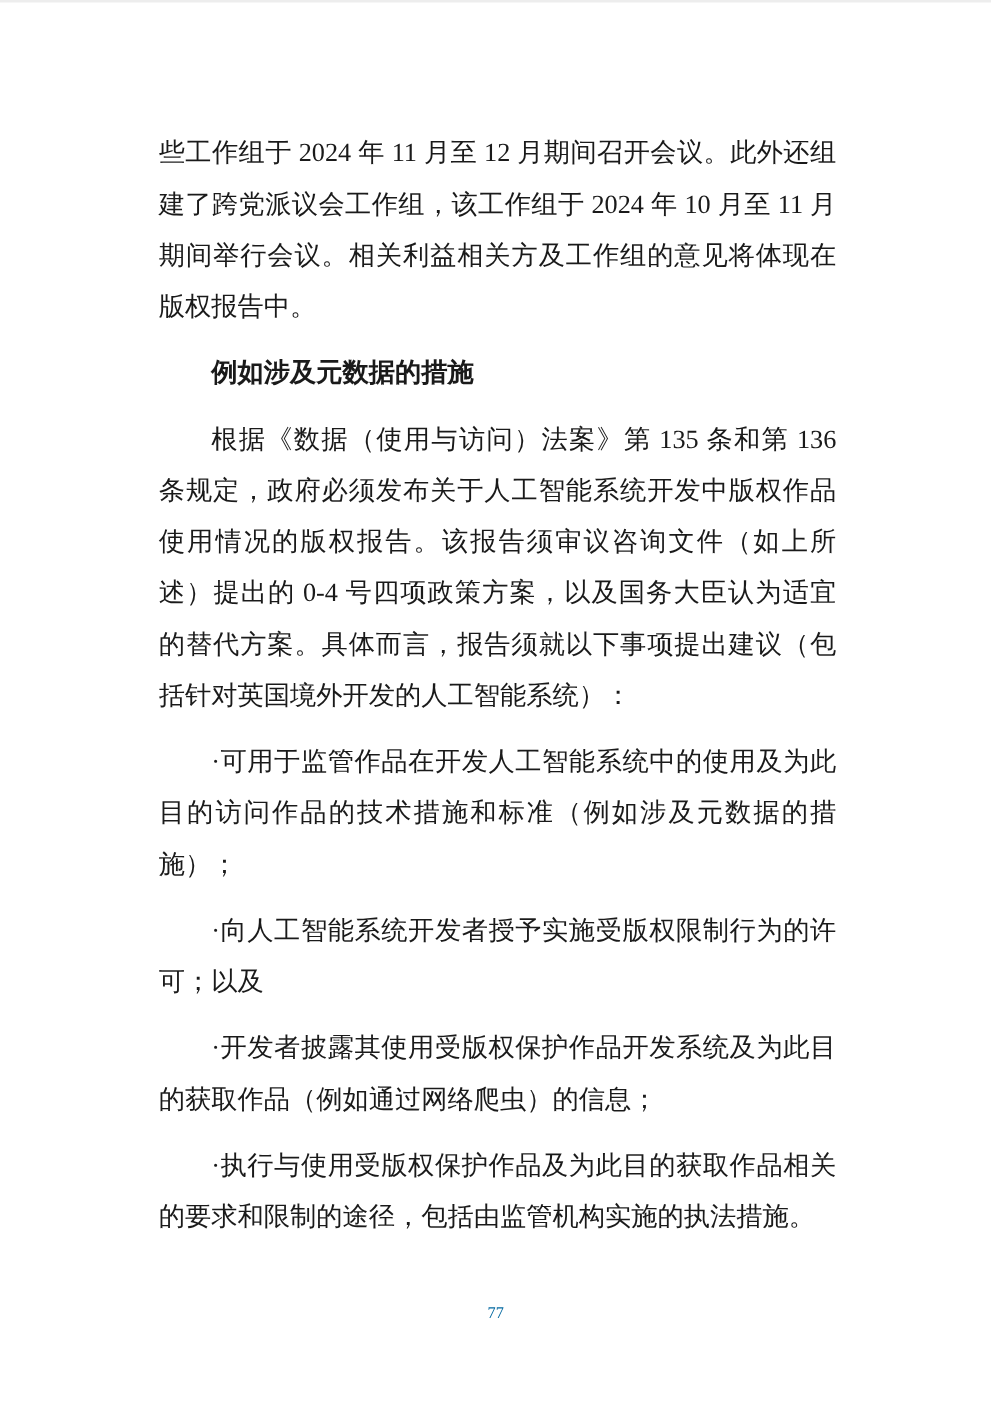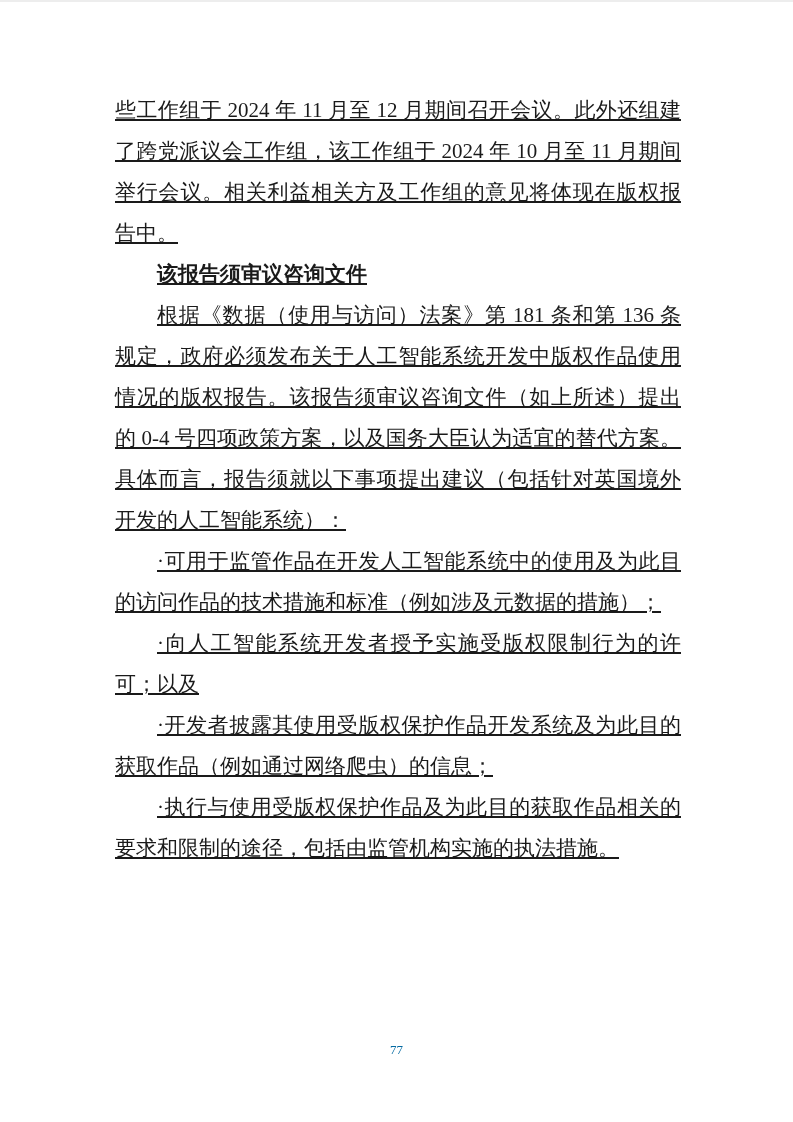--- a/index.html
+++ b/index.html
@@ -28,24 +28,23 @@
     position: absolute;
     left: 115px;
     top: 90px;
     width: 566px;
     font-size: 21px;
     line-height: 41px;
     text-align: justify;
     text-justify: inter-ideograph;
   }
   .para {
-    margin: 0;
+    margin: 12px;
     padding: 0;
     text-indent: 2em;
-    text-decoration: underline;
   }
   .para.no-indent {
     text-indent: 0;
   }
   .para.heading {
     font-weight: bold;
   }
   .page-number {
     position: absolute;
     top: 1042px;
@@ -57,21 +56,21 @@
     font-family: "Liberation Serif", "DejaVu Serif", serif;
   }
 </style>
 </head>
 <body>
 
 <div class="page">
   <div class="page-top-edge"></div>
   <div class="content">
       <div class="para body no-indent">些工作组于 2024 年 11 月至 12 月期间召开会议。此外还组建了跨党派议会工作组，该工作组于 2024 年 10 月至 11 月期间举行会议。相关利益相关方及工作组的意见将体现在版权报告中。</div>
-      <div class="para heading">该报告须审议咨询文件</div>
-      <div class="para body">根据《数据（使用与访问）法案》第 181 条和第 136 条规定，政府必须发布关于人工智能系统开发中版权作品使用情况的版权报告。该报告须审议咨询文件（如上所述）提出的 0-4 号四项政策方案，以及国务大臣认为适宜的替代方案。具体而言，报告须就以下事项提出建议（包括针对英国境外开发的人工智能系统）：</div>
+      <div class="para heading">例如涉及元数据的措施</div>
+      <div class="para body">根据《数据（使用与访问）法案》第 135 条和第 136 条规定，政府必须发布关于人工智能系统开发中版权作品使用情况的版权报告。该报告须审议咨询文件（如上所述）提出的 0-4 号四项政策方案，以及国务大臣认为适宜的替代方案。具体而言，报告须就以下事项提出建议（包括针对英国境外开发的人工智能系统）：</div>
       <div class="para bullet">·可用于监管作品在开发人工智能系统中的使用及为此目的访问作品的技术措施和标准（例如涉及元数据的措施）；</div>
       <div class="para bullet">·向人工智能系统开发者授予实施受版权限制行为的许可；以及</div>
       <div class="para bullet">·开发者披露其使用受版权保护作品开发系统及为此目的获取作品（例如通过网络爬虫）的信息；</div>
       <div class="para bullet">·执行与使用受版权保护作品及为此目的获取作品相关的要求和限制的途径，包括由监管机构实施的执法措施。</div>
     </div>
   <div class="page-number">77</div>
 </div>
 
 </body></html>

